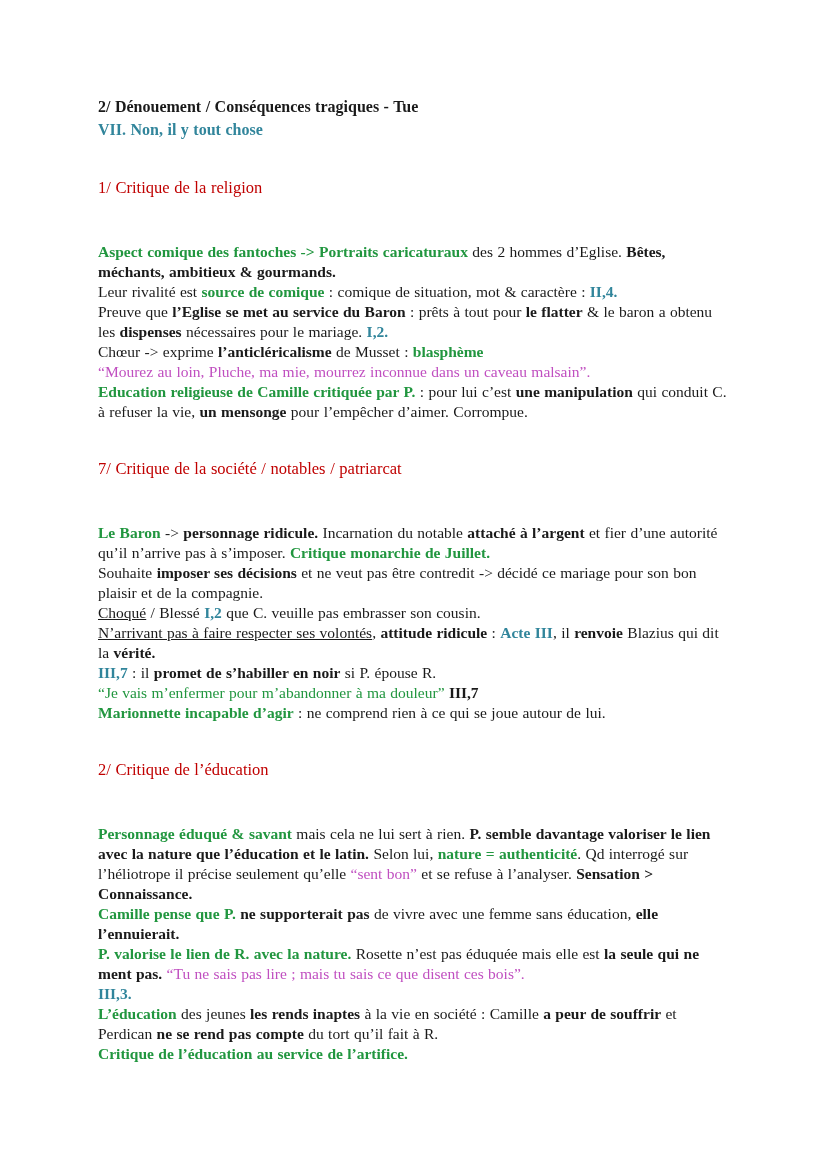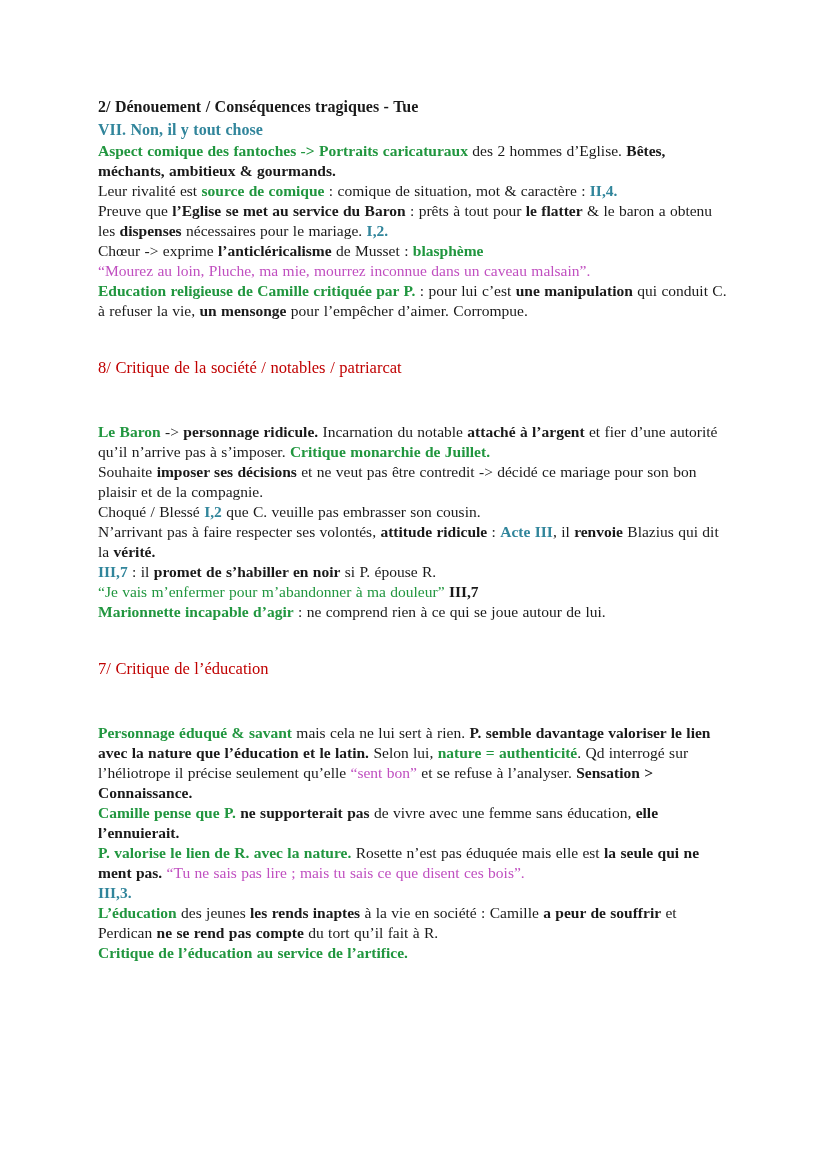--- a/index.html
+++ b/index.html
@@ -39,27 +39,28 @@
     font-size:16.5px;
     line-height:22px;
     margin:36px 0 43px 0;
   }
   .run.plain{font-weight:400;}
   .run.bold{font-weight:700;}
   .run.teal-bold{font-weight:700;color:var(--teal);}
   .run.green-bold{font-weight:700;color:var(--green);}
   .run.green-italic{color:var(--green);}
   .run.purple-italic{color:var(--purple);}
-  .run.underline{}
+  .run.underline{text-decoration:underline;}
 </style>
 </head>
 <body>
 
 <div class="page">
   <div>
       <p class="block title"><span class="run bold">2/ Dénouement / Conséquences tragiques - Tue</span><br><span class="run teal-bold">VII. Non, il y tout chose</span></p>
+      <p class="block heading"><span class="run plain">1/ Critique de la religion</span></p>
       <p class="block para"><span class="run green-bold">Aspect comique des fantoches -&gt; Portraits caricaturaux</span><span class="run plain"> des 2 hommes d’Eglise. </span><span class="run bold">Bêtes, méchants, ambitieux &amp; gourmands.</span><br><span class="run plain">Leur rivalité est </span><span class="run green-bold">source de comique</span><span class="run plain"> : comique de situation, mot &amp; caractère : </span><span class="run teal-bold">II,4.</span><br><span class="run plain">Preuve que </span><span class="run bold">l’Eglise se met au service du Baron</span><span class="run plain"> : prêts à tout pour </span><span class="run bold">le flatter</span><span class="run plain"> &amp; le baron a obtenu les </span><span class="run bold">dispenses</span><span class="run plain"> nécessaires pour le mariage. </span><span class="run teal-bold">I,2.</span><br><span class="run plain">Chœur -&gt; exprime </span><span class="run bold">l’anticléricalisme</span><span class="run plain"> de Musset : </span><span class="run green-bold">blasphème</span><br><span class="run purple-italic">“Mourez au loin, Pluche, ma mie, mourrez inconnue dans un caveau malsain”.</span><br><span class="run green-bold">Education religieuse de Camille critiquée par P.</span><span class="run plain"> : pour lui c’est </span><span class="run bold">une manipulation</span><span class="run plain"> qui conduit C. à refuser la vie, </span><span class="run bold">un mensonge</span><span class="run plain"> pour l’empêcher d’aimer. Corrompue.</span></p>
-      <p class="block heading"><span class="run plain">8/ Critique de la société / notables / patriarcat</span></p>
+      <p class="block heading"><span class="run plain">7/ Critique de la société / notables / patriarcat</span></p>
       <p class="block para"><span class="run green-bold">Le Baron</span><span class="run plain"> -&gt; </span><span class="run bold">personnage ridicule.</span><span class="run plain"> Incarnation du notable </span><span class="run bold">attaché à l’argent</span><span class="run plain"> et fier d’une autorité qu’il n’arrive pas à s’imposer. </span><span class="run green-bold">Critique monarchie de Juillet.</span><br><span class="run plain">Souhaite </span><span class="run bold">imposer ses décisions</span><span class="run plain"> et ne veut pas être contredit -&gt; décidé ce mariage pour son bon plaisir et de la compagnie.</span><br><span class="run underline">Choqué</span><span class="run plain"> / Blessé </span><span class="run teal-bold">I,2</span><span class="run plain"> que C. veuille pas embrasser son cousin.</span><br><span class="run underline">N’arrivant pas à faire respecter ses volontés</span><span class="run plain">, </span><span class="run bold">attitude ridicule</span><span class="run plain"> : </span><span class="run teal-bold">Acte III</span><span class="run plain">, il </span><span class="run bold">renvoie</span><span class="run plain"> Blazius qui dit la </span><span class="run bold">vérité.</span><br><span class="run teal-bold">III,7</span><span class="run plain"> : il </span><span class="run bold">promet de s’habiller en noir</span><span class="run plain"> si P. épouse R.</span><br><span class="run green-italic">“Je vais m’enfermer pour m’abandonner à ma douleur”</span><span class="run plain"> </span><span class="run bold">III,7</span><br><span class="run green-bold">Marionnette incapable d’agir</span><span class="run plain"> : ne comprend rien à ce qui se joue autour de lui.</span></p>
-      <p class="block heading"><span class="run plain">7/ Critique de l’éducation</span></p>
+      <p class="block heading"><span class="run plain">2/ Critique de l’éducation</span></p>
       <p class="block para"><span class="run green-bold">Personnage éduqué &amp; savant</span><span class="run plain"> mais cela ne lui sert à rien. </span><span class="run bold">P. semble davantage valoriser le lien avec la nature que l’éducation et le latin.</span><span class="run plain"> Selon lui, </span><span class="run green-bold">nature = authenticité</span><span class="run plain">. Qd interrogé sur l’héliotrope il précise seulement qu’elle </span><span class="run purple-italic">“sent bon”</span><span class="run plain"> et se refuse à l’analyser. </span><span class="run bold">Sensation &gt; Connaissance.</span><br><span class="run green-bold">Camille pense que P.</span><span class="run plain"> </span><span class="run bold">ne supporterait pas</span><span class="run plain"> de vivre avec une femme sans éducation, </span><span class="run bold">elle l’ennuierait.</span><br><span class="run green-bold">P. valorise le lien de R. avec la nature.</span><span class="run plain"> Rosette n’est pas éduquée mais elle est </span><span class="run bold">la seule qui ne ment pas.</span><span class="run plain"> </span><span class="run purple-italic">“Tu ne sais pas lire ; mais tu sais ce que disent ces bois”.</span><br><span class="run teal-bold">III,3.</span><br><span class="run green-bold">L’éducation</span><span class="run plain"> des jeunes </span><span class="run bold">les rends inaptes</span><span class="run plain"> à la vie en société : Camille </span><span class="run bold">a peur de souffrir</span><span class="run plain"> et Perdican </span><span class="run bold">ne se rend pas compte</span><span class="run plain"> du tort qu’il fait à R.</span><br><span class="run green-bold">Critique de l’éducation au service de l’artifice.</span></p>
     </div>
 </div>
 
 </body></html>

